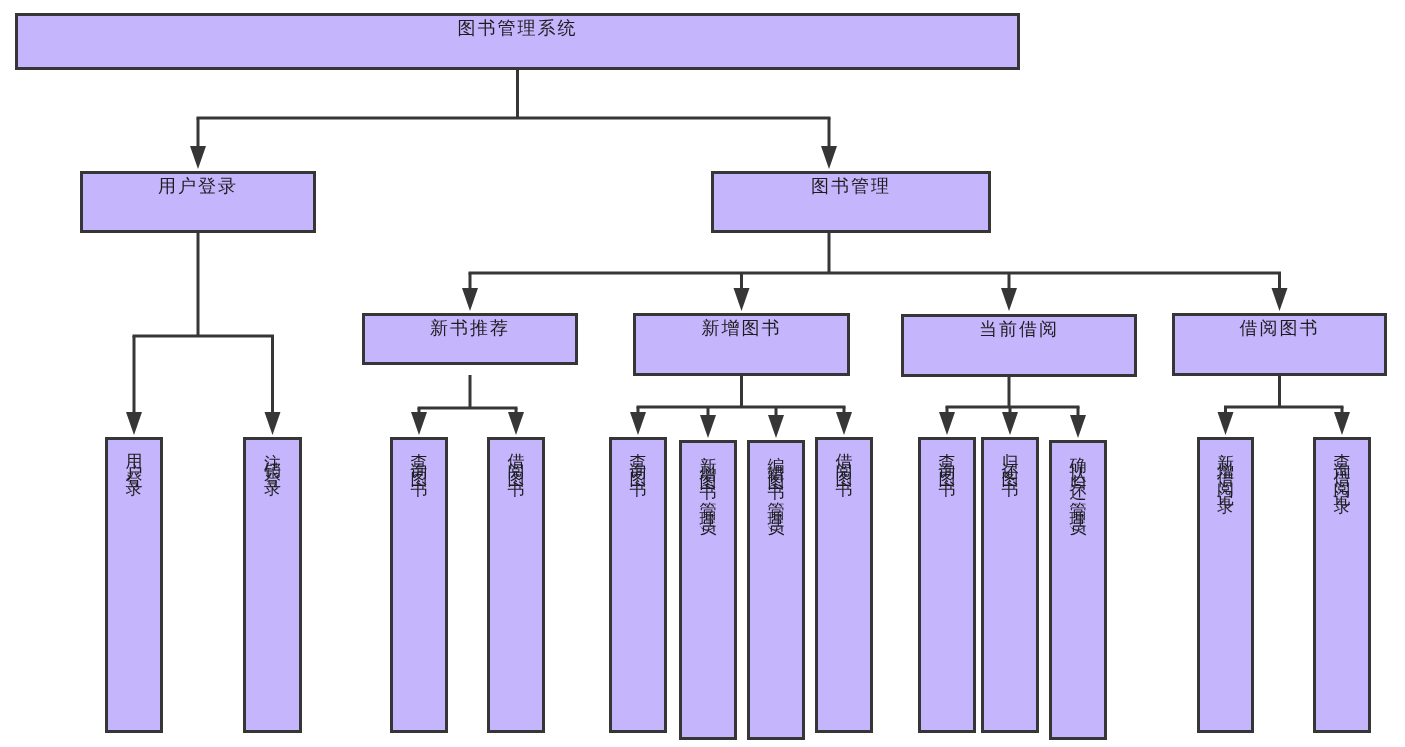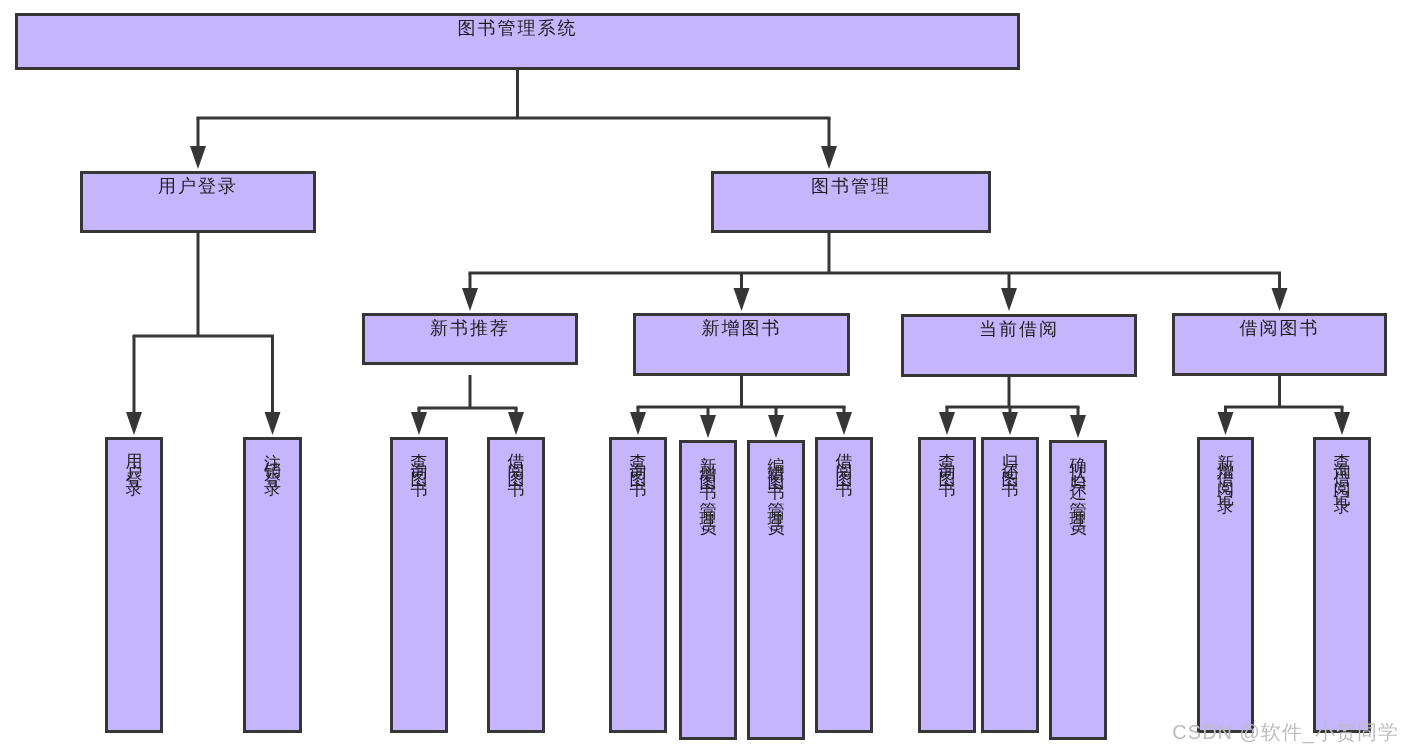--- a/index.html
+++ b/index.html
@@ -136,14 +136,13 @@
       <div class="node vert" style="left: 1049px; top: 440px; width: 58px; height: 300px;">
         <span class="lbl">确认归还（管理员）</span>
       </div>
       <div class="node vert" style="left: 1197px; top: 437px; width: 57px; height: 296px;">
         <span class="lbl">新增借阅记录</span>
       </div>
       <div class="node vert" style="left: 1313px; top: 437px; width: 58px; height: 296px;">
         <span class="lbl">查询借阅记录</span>
       </div>
     </div>
-  <div class="watermark">CSDN @软件_小贺同学</div>
 </div>
 
 </body></html>

